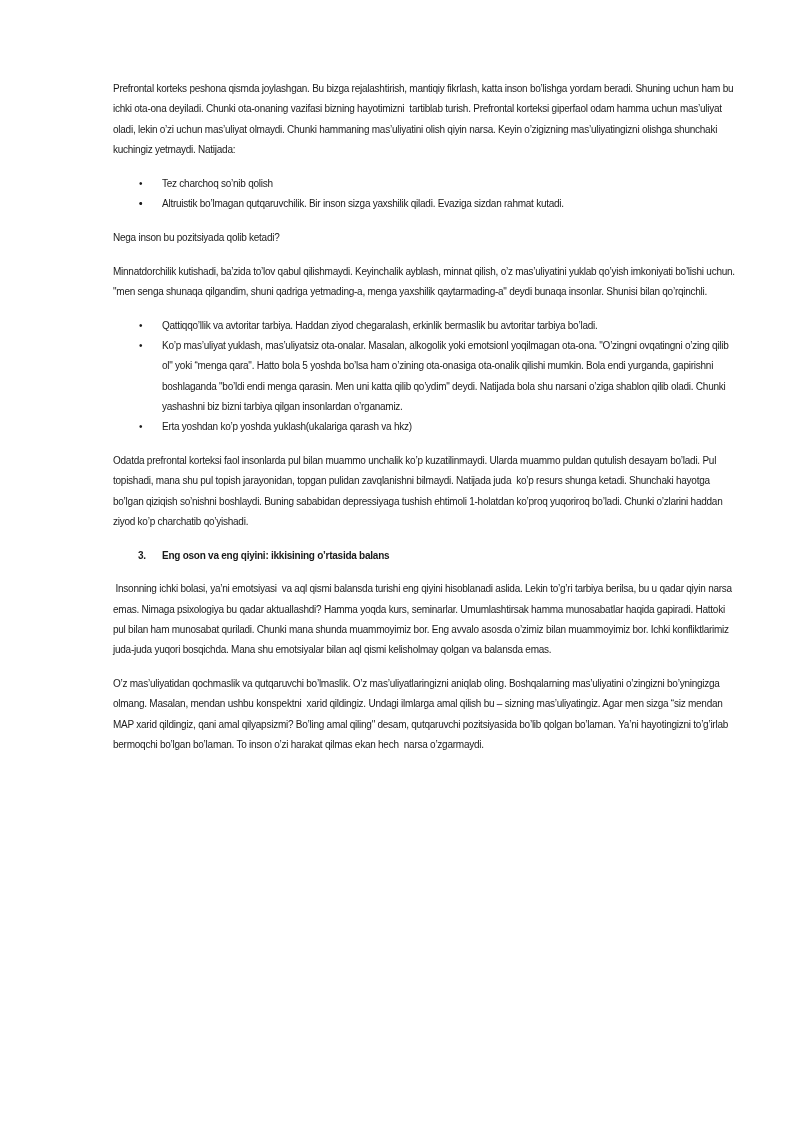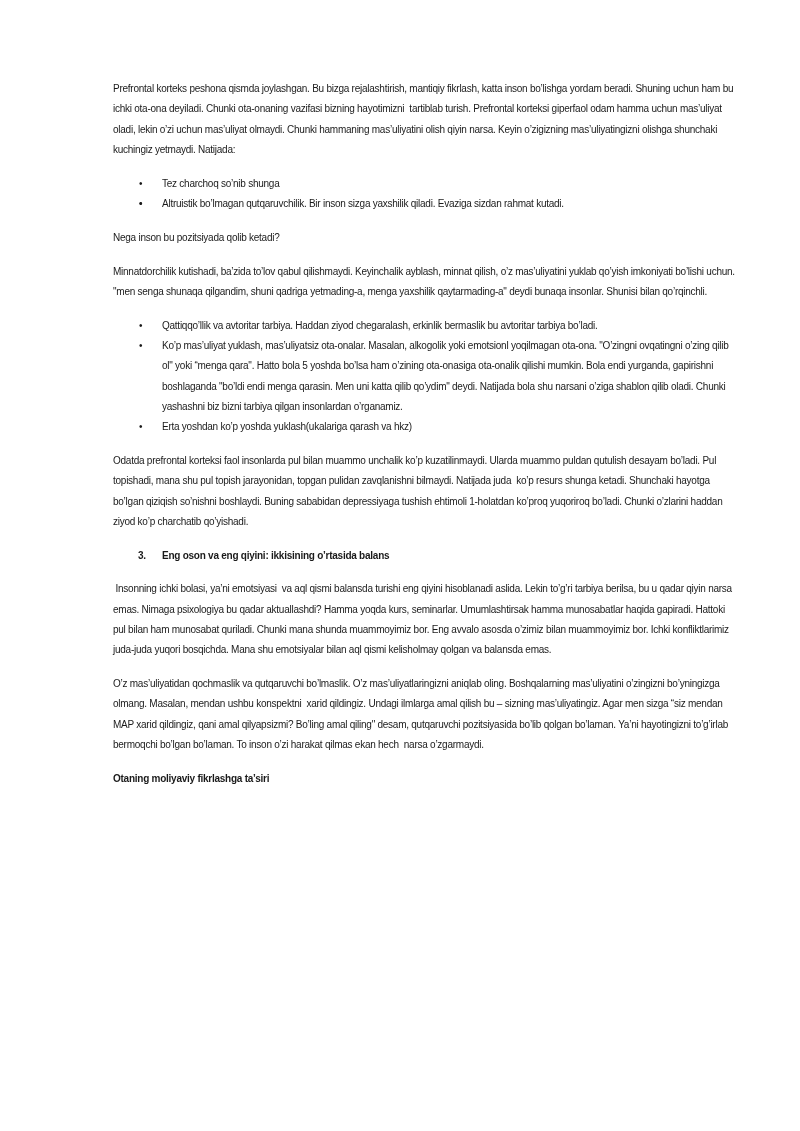--- a/index.html
+++ b/index.html
@@ -53,21 +53,21 @@
   }
 </style>
 </head>
 <body>
 
 <div class="page">
 
   <p>Prefrontal korteks peshona qismda joylashgan. Bu bizga rejalashtirish, mantiqiy fikrlash, katta inson bo’lishga yordam beradi. Shuning uchun ham bu ichki ota-ona deyiladi. Chunki ota-onaning vazifasi bizning hayotimizni  tartiblab turish. Prefrontal korteksi giperfaol odam hamma uchun mas’uliyat oladi, lekin o’zi uchun mas’uliyat olmaydi. Chunki hammaning mas’uliyatini olish qiyin narsa. Keyin o’zigizning mas’uliyatingizni olishga shunchaki kuchingiz yetmaydi. Natijada:</p>
 
   <ul>
-    <li><span class="bullet">•</span><span>Tez charchoq so’nib shunga</span></li>
+    <li><span class="bullet">•</span><span>Tez charchoq so’nib qolish</span></li>
     <li><span class="bullet">•</span></li>
     <li><span class="bullet">•</span><span>Altruistik bo’lmagan qutqaruvchilik. Bir inson sizga yaxshilik qiladi. Evaziga sizdan rahmat kutadi.</span></li>
   </ul>
 
   <p>Nega inson bu pozitsiyada qolib ketadi?</p>
 
   <p>Minnatdorchilik kutishadi, ba’zida to’lov qabul qilishmaydi. Keyinchalik ayblash, minnat qilish, o’z mas’uliyatini yuklab qo’yish imkoniyati bo’lishi uchun. "men senga shunaqa qilgandim, shuni qadriga yetmading-a, menga yaxshilik qaytarmading-a" deydi bunaqa insonlar. Shunisi bilan qo’rqinchli.</p>
 
   <ul>
     <li><span class="bullet">•</span><span>Qattiqqo’llik va avtoritar tarbiya. Haddan ziyod chegaralash, erkinlik bermaslik bu avtoritar tarbiya bo’ladi.</span></li>
@@ -76,15 +76,14 @@
   </ul>
 
   <p>Odatda prefrontal korteksi faol insonlarda pul bilan muammo unchalik ko’p kuzatilinmaydi. Ularda muammo puldan qutulish desayam bo’ladi. Pul topishadi, mana shu pul topish jarayonidan, topgan pulidan zavqlanishni bilmaydi. Natijada juda  ko’p resurs shunga ketadi. Shunchaki hayotga bo’lgan qiziqish so’nishni boshlaydi. Buning sababidan depressiyaga tushish ehtimoli 1-holatdan ko’proq yuqoriroq bo’ladi. Chunki o’zlarini haddan ziyod ko’p charchatib qo’yishadi.</p>
 
   <p class="numbered-heading"><span class="num">3.</span><span>Eng oson va eng qiyini: ikkisining o’rtasida balans</span></p>
 
   <p> Insonning ichki bolasi, ya’ni emotsiyasi  va aql qismi balansda turishi eng qiyini hisoblanadi aslida. Lekin to’g’ri tarbiya berilsa, bu u qadar qiyin narsa emas. Nimaga psixologiya bu qadar aktuallashdi? Hamma yoqda kurs, seminarlar. Umumlashtirsak hamma munosabatlar haqida gapiradi. Hattoki pul bilan ham munosabat quriladi. Chunki mana shunda muammoyimiz bor. Eng avvalo asosda o’zimiz bilan muammoyimiz bor. Ichki konfliktlarimiz juda-juda yuqori bosqichda. Mana shu emotsiyalar bilan aql qismi kelisholmay qolgan va balansda emas.</p>
 
   <p>O’z mas’uliyatidan qochmaslik va qutqaruvchi bo’lmaslik. O’z mas’uliyatlaringizni aniqlab oling. Boshqalarning mas’uliyatini o’zingizni bo’yningizga olmang. Masalan, mendan ushbu konspektni  xarid qildingiz. Undagi ilmlarga amal qilish bu – sizning mas’uliyatingiz. Agar men sizga “siz mendan MAP xarid qildingiz, qani amal qilyapsizmi? Bo’ling amal qiling" desam, qutqaruvchi pozitsiyasida bo’lib qolgan bo’laman. Ya’ni hayotingizni to’g’irlab bermoqchi bo’lgan bo’laman. To inson o’zi harakat qilmas ekan hech  narsa o’zgarmaydi.</p>
 
-  <p class="bold-heading">Otaning moliyaviy fikrlashga ta’siri</p>
 
 </div>
 
 </body></html>

